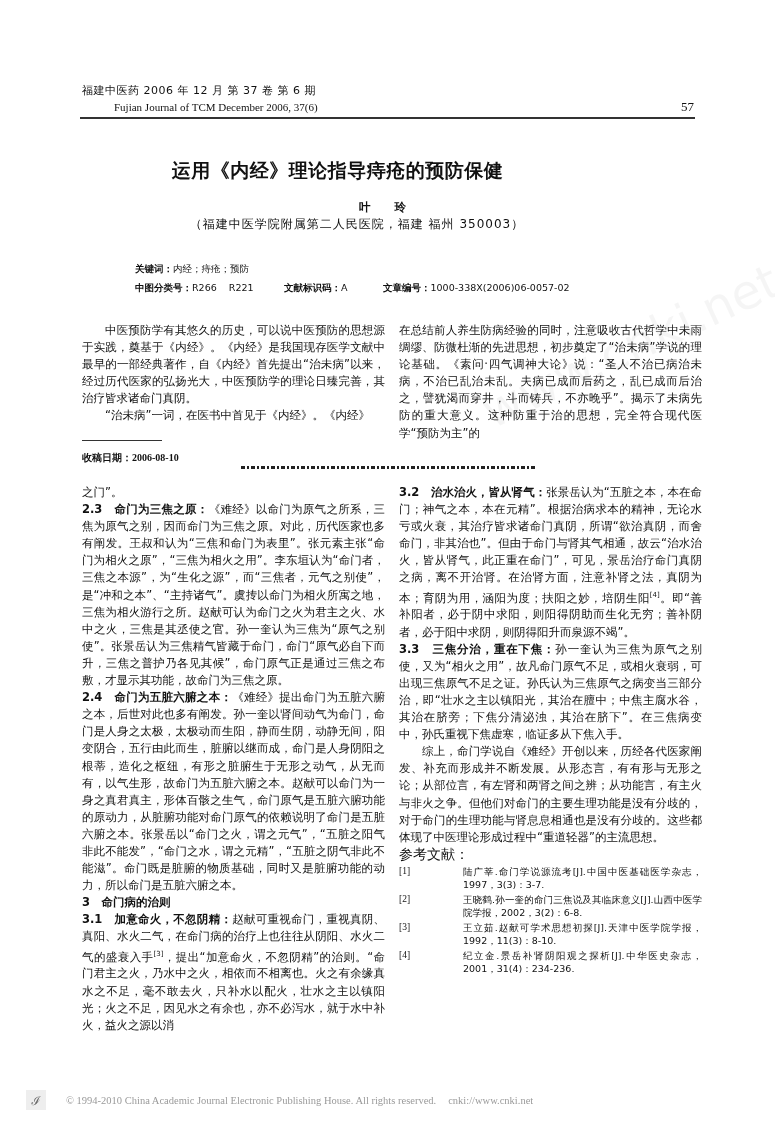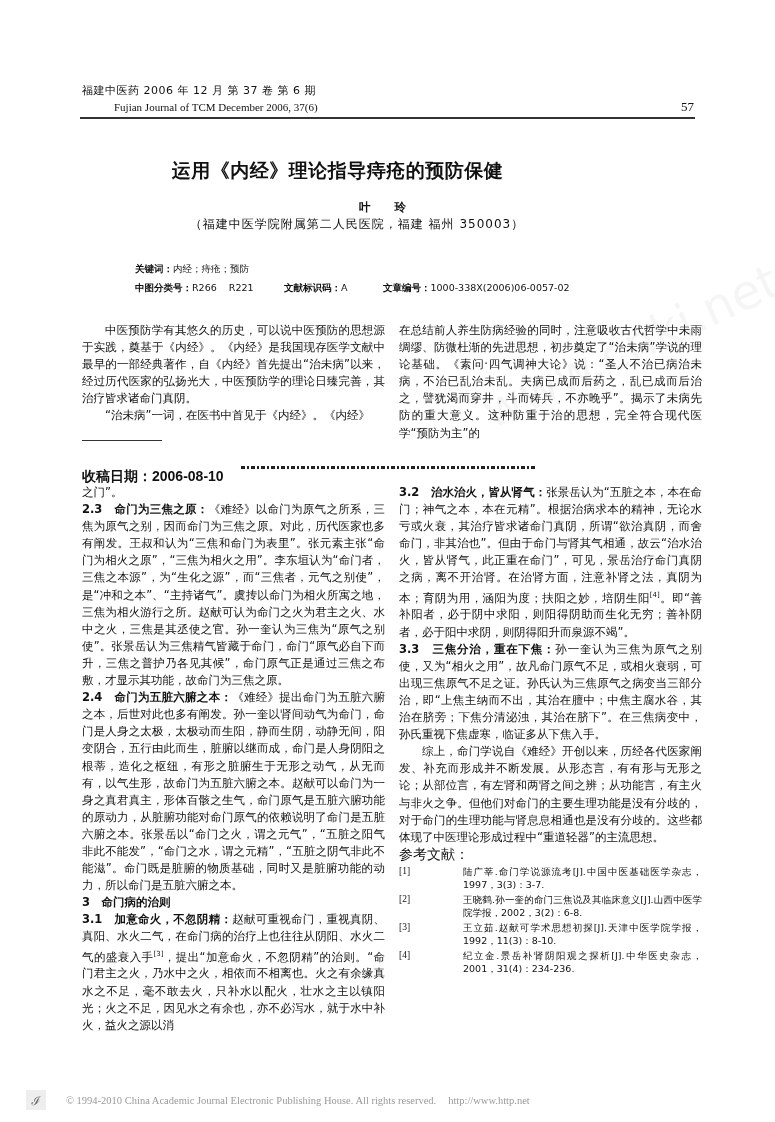--- a/index.html
+++ b/index.html
@@ -18,21 +18,21 @@
   .cls { left: 135px; top: 282px; }
   .docid { left: 284px; top: 282px; }
   .artno { left: 383px; top: 282px; }
   .col { font-size: 11.5px; line-height: 17.1px; font-family: "DejaVu Sans", sans-serif; text-align: justify; width: 303px; }
   .col p { margin: 0; }
   .ind { text-indent: 2em; }
   .sec { font-weight: bold; }
   .intro-l { left: 82px; top: 322px; }
   .intro-r { left: 399px; top: 322px; }
   .foot-rule { left: 82px; top: 440px; width: 80px; height: 1px; background: #333; }
-  .received { left: 82px; top: 468px; font-size: 14px; font-family: Liberation Sans, sans-serif; font-weight: bold; }
+  .received { left: 82px; top: 451px; font-size: 10px; font-family: Liberation Serif, serif; font-weight: bold; }
   .divider { left: 241px; top: 466px; width: 294px; height: 3px; background: repeating-linear-gradient(90deg, #222 0 4px, #fff 4px 6px, #222 6px 8px, #fff 8px 10px); }
   .body-l { left: 82px; top: 484px; }
   .body-r { left: 399px; top: 484px; }
   .refs-title { font-weight: normal; font-size: 14px; }
   .ref { font-size: 9.5px; line-height: 13px; display: flex; margin-top: 2px; }
   .ref .num { width: 26px; flex: none; font-family: "Liberation Serif", serif; }
   .ref .txt { flex: 1; margin-left: 38px; }
   .footer { left: 26px; top: 1090px; display: flex; align-items: center; font-family: "Liberation Serif", serif; font-size: 10.5px; color: #9a9a9a; }
   .footer .logo { width: 20px; height: 20px; background: #eee; display: flex; align-items: center; justify-content: center; font-size: 12px; color: #666; margin-right: 20px; }
   .footer .url { margin-left: 12px; }
@@ -84,21 +84,21 @@
 <div class="abs col body-l">
   <p>之门”。</p>
   <p><span class="sec">2.3　命门为三焦之原：</span><span>《难经》以命门为原气之所系，三焦为原气之别，因而命门为三焦之原。对此，历代医家也多有阐发。王叔和认为“三焦和命门为表里”。张元素主张“命门为相火之原”，“三焦为相火之用”。李东垣认为“命门者，三焦之本源”，为“生化之源”，而“三焦者，元气之别使”，是“冲和之本”、“主持诸气”。虞抟以命门为相火所寓之地，三焦为相火游行之所。赵献可认为命门之火为君主之火、水中之火，三焦是其丞使之官。孙一奎认为三焦为“原气之别使”。张景岳认为三焦精气皆藏于命门，命门“原气必自下而升，三焦之普护乃各见其候”，命门原气正是通过三焦之布敷，才显示其功能，故命门为三焦之原。</span></p>
   <p><span class="sec">2.4　命门为五脏六腑之本：</span><span>《难经》提出命门为五脏六腑之本，后世对此也多有阐发。孙一奎以肾间动气为命门，命门是人身之太极，太极动而生阳，静而生阴，动静无间，阳变阴合，五行由此而生，脏腑以继而成，命门是人身阴阳之根蒂，造化之枢纽，有形之脏腑生于无形之动气，从无而有，以气生形，故命门为五脏六腑之本。赵献可以命门为一身之真君真主，形体百骸之生气，命门原气是五脏六腑功能的原动力，从脏腑功能对命门原气的依赖说明了命门是五脏六腑之本。张景岳以“命门之火，谓之元气”，“五脏之阳气非此不能发”，“命门之水，谓之元精”，“五脏之阴气非此不能滋”。命门既是脏腑的物质基础，同时又是脏腑功能的动力，所以命门是五脏六腑之本。</span></p>
   <p class="sec">3　命门病的治则</p>
   <p><span class="sec">3.1　加意命火，不忽阴精：</span><span>赵献可重视命门，重视真阴、真阳、水火二气，在命门病的治疗上也往往从阴阳、水火二气的盛衰入手</span><sup>[3]</sup><span>，提出“加意命火，不忽阴精”的治则。“命门君主之火，乃水中之火，相依而不相离也。火之有余缘真水之不足，毫不敢去火，只补水以配火，壮水之主以镇阳光；火之不足，因见水之有余也，亦不必泻水，就于水中补火，益火之源以消</span></p>
 </div>
 
 <div class="abs col body-r">
   <p><span class="sec">3.2　治水治火，皆从肾气：</span><span>张景岳认为“五脏之本，本在命门；神气之本，本在元精”。根据治病求本的精神，无论水亏或火衰，其治疗皆求诸命门真阴，所谓“欲治真阴，而舍命门，非其治也”。但由于命门与肾其气相通，故云“治水治火，皆从肾气，此正重在命门”，可见，景岳治疗命门真阴之病，离不开治肾。在治肾方面，注意补肾之法，真阴为本；育阴为用，涵阳为度；扶阳之妙，培阴生阳</span><sup>[4]</sup><span>。即“善补阳者，必于阴中求阳，则阳得阴助而生化无穷；善补阴者，必于阳中求阴，则阴得阳升而泉源不竭”。</span></p>
-  <p><span class="sec">3.3　三焦分治，重在下焦：</span><span>孙一奎认为三焦为原气之别使，又为“相火之用”，故凡命门原气不足，或相火衰弱，可出现三焦原气不足之证。孙氏认为三焦原气之病变当三部分治，即“上焦主纳而不出，其治在膻中；中焦主腐水谷，其治在脐旁；下焦分清泌浊，其治在脐下”。在三焦病变中，孙氏重视下焦虚寒，临证多从下焦入手。</span></p>
+  <p><span class="sec">3.3　三焦分治，重在下焦：</span><span>孙一奎认为三焦为原气之别使，又为“相火之用”，故凡命门原气不足，或相火衰弱，可出现三焦原气不足之证。孙氏认为三焦原气之病变当三部分治，即“壮水之主以镇阳光，其治在膻中；中焦主腐水谷，其治在脐旁；下焦分清泌浊，其治在脐下”。在三焦病变中，孙氏重视下焦虚寒，临证多从下焦入手。</span></p>
   <p class="ind">综上，命门学说自《难经》开创以来，历经各代医家阐发、补充而形成并不断发展。从形态言，有有形与无形之论；从部位言，有左肾和两肾之间之辨；从功能言，有主火与非火之争。但他们对命门的主要生理功能是没有分歧的，对于命门的生理功能与肾息息相通也是没有分歧的。这些都体现了中医理论形成过程中“重道轻器”的主流思想。</p>
   <div class="refs-title">参考文献：</div>
   <div class="ref">
       <span class="num">[1]</span>
       <span class="txt">陆广莘.命门学说源流考[J].中国中医基础医学杂志，1997，3(3)：3-7.</span>
     </div>
   <div class="ref">
       <span class="num">[2]</span>
       <span class="txt">王晓鹤.孙一奎的命门三焦说及其临床意义[J].山西中医学院学报，2002，3(2)：6-8.</span>
     </div>
@@ -108,14 +108,14 @@
     </div>
   <div class="ref">
       <span class="num">[4]</span>
       <span class="txt">纪立金.景岳补肾阴阳观之探析[J].中华医史杂志，2001，31(4)：234-236.</span>
     </div>
 </div>
 
 <div class="abs footer">
   <span class="logo">ℐ</span>
   <span>© 1994-2010 China Academic Journal Electronic Publishing House. All rights reserved.</span>
-  <span class="url">http://www.http.net</span>
+  <span class="url">cnki://www.cnki.net</span>
 </div>
 
 </body></html>

